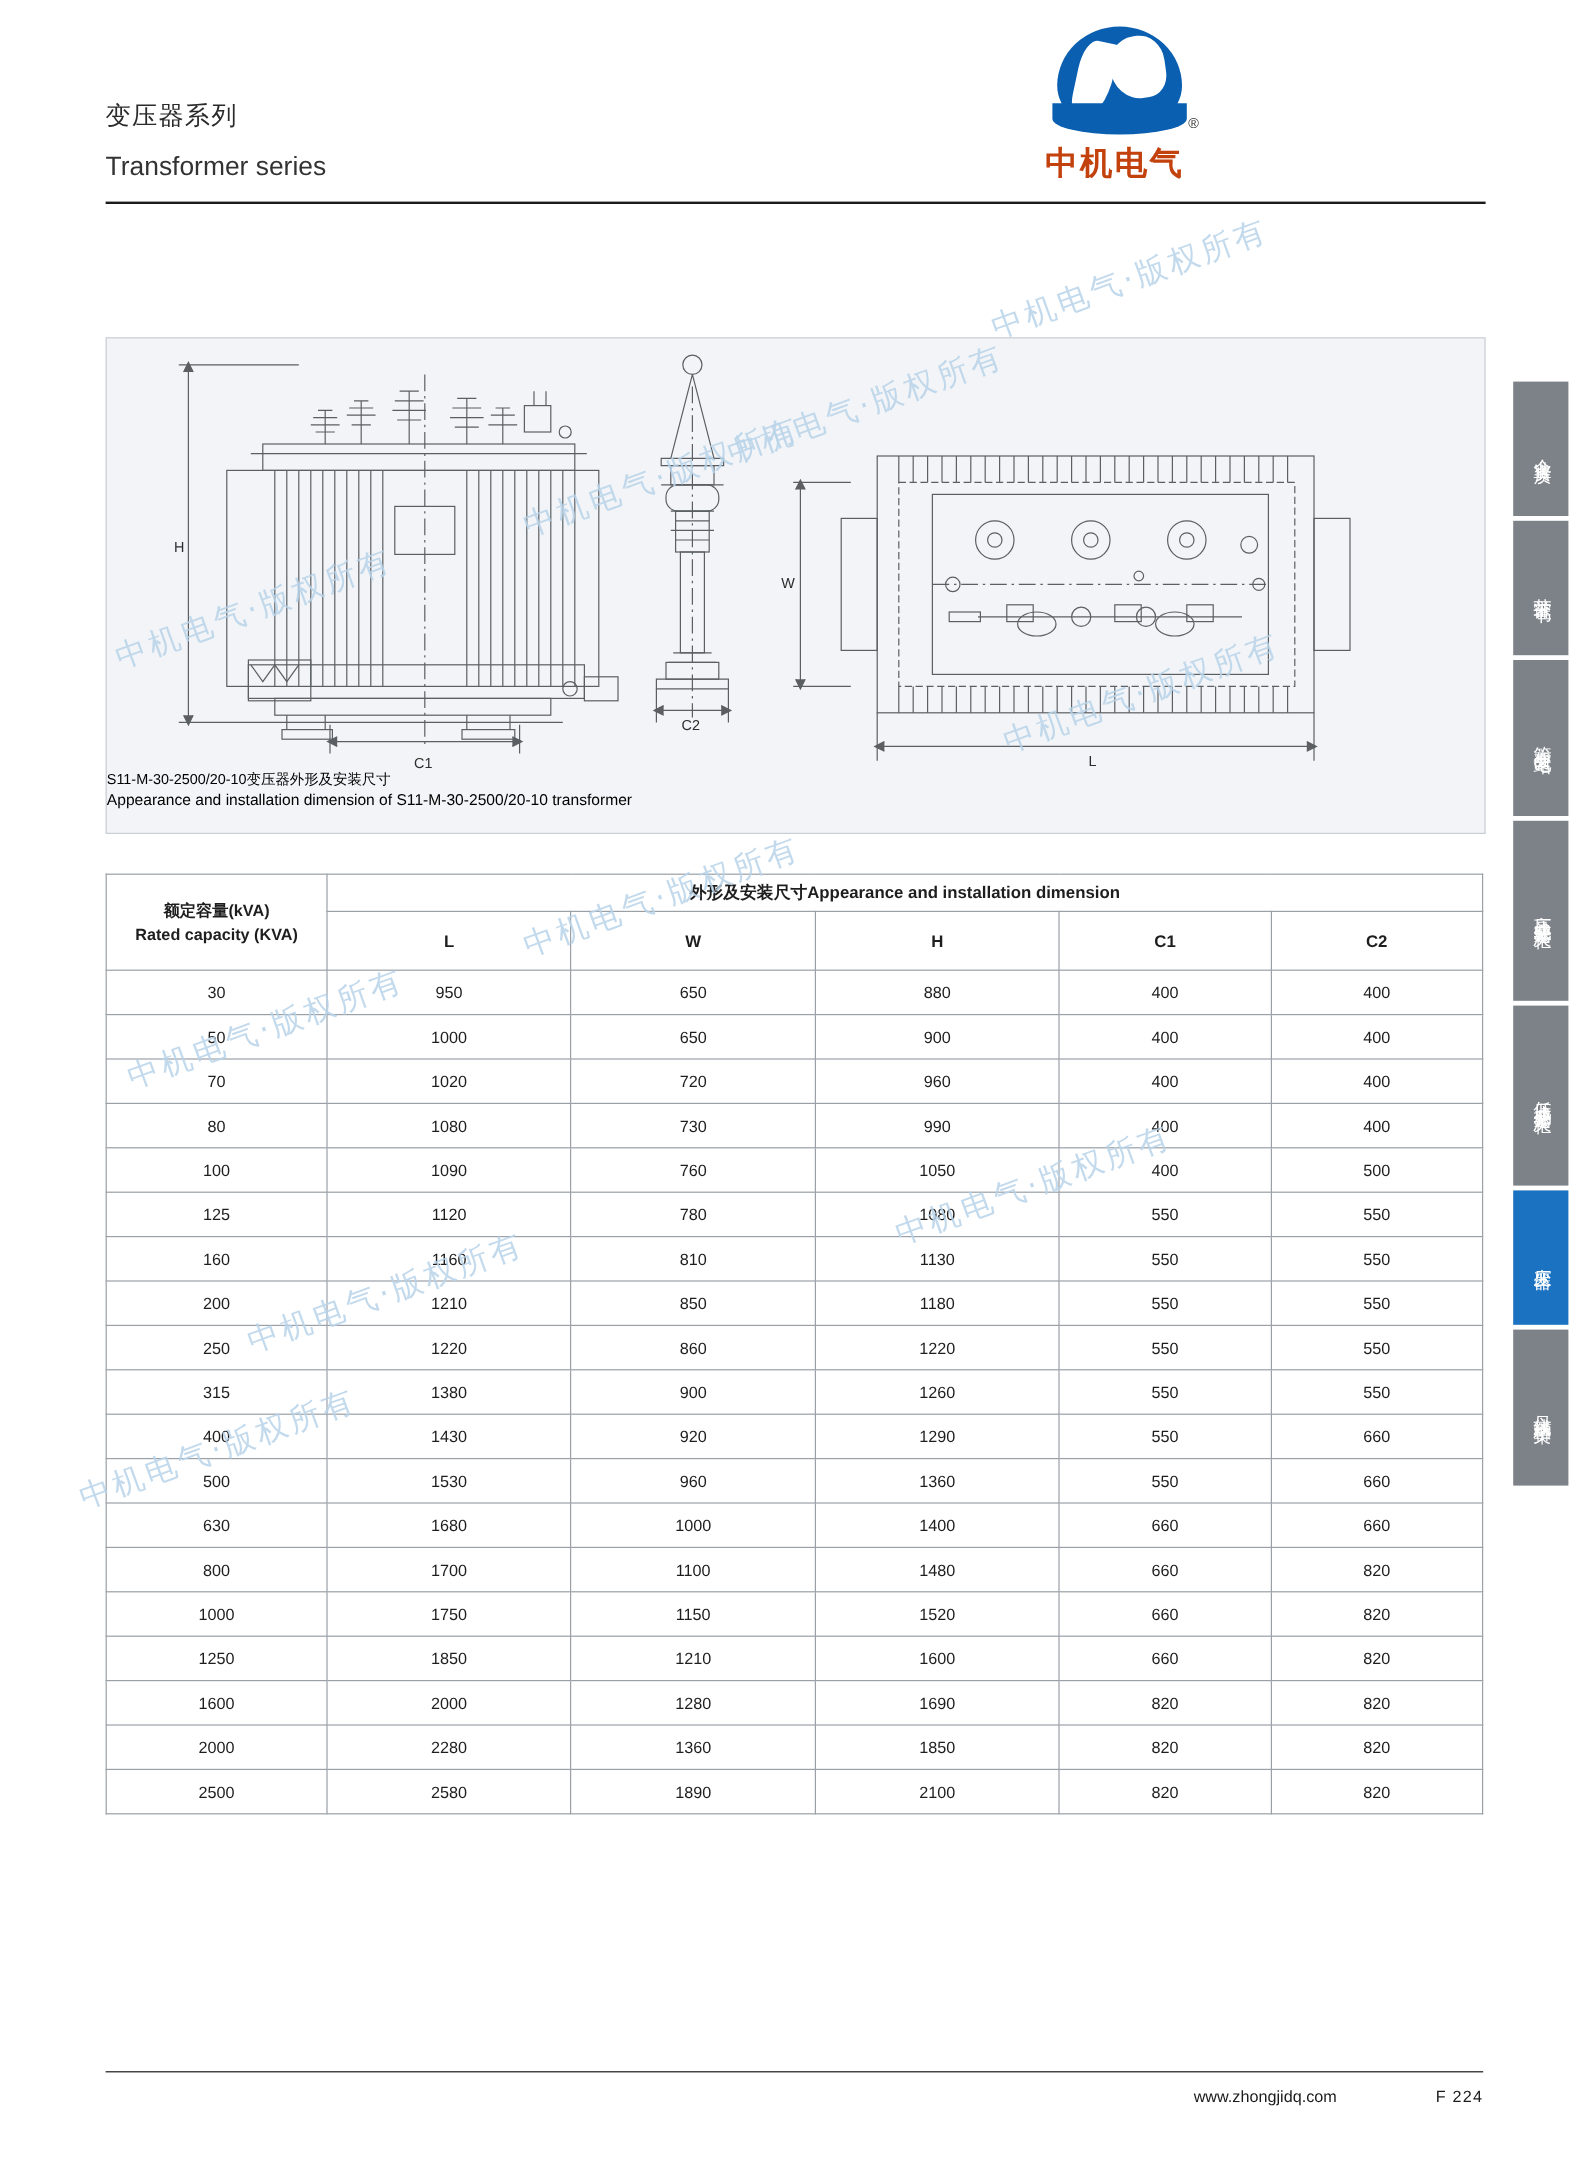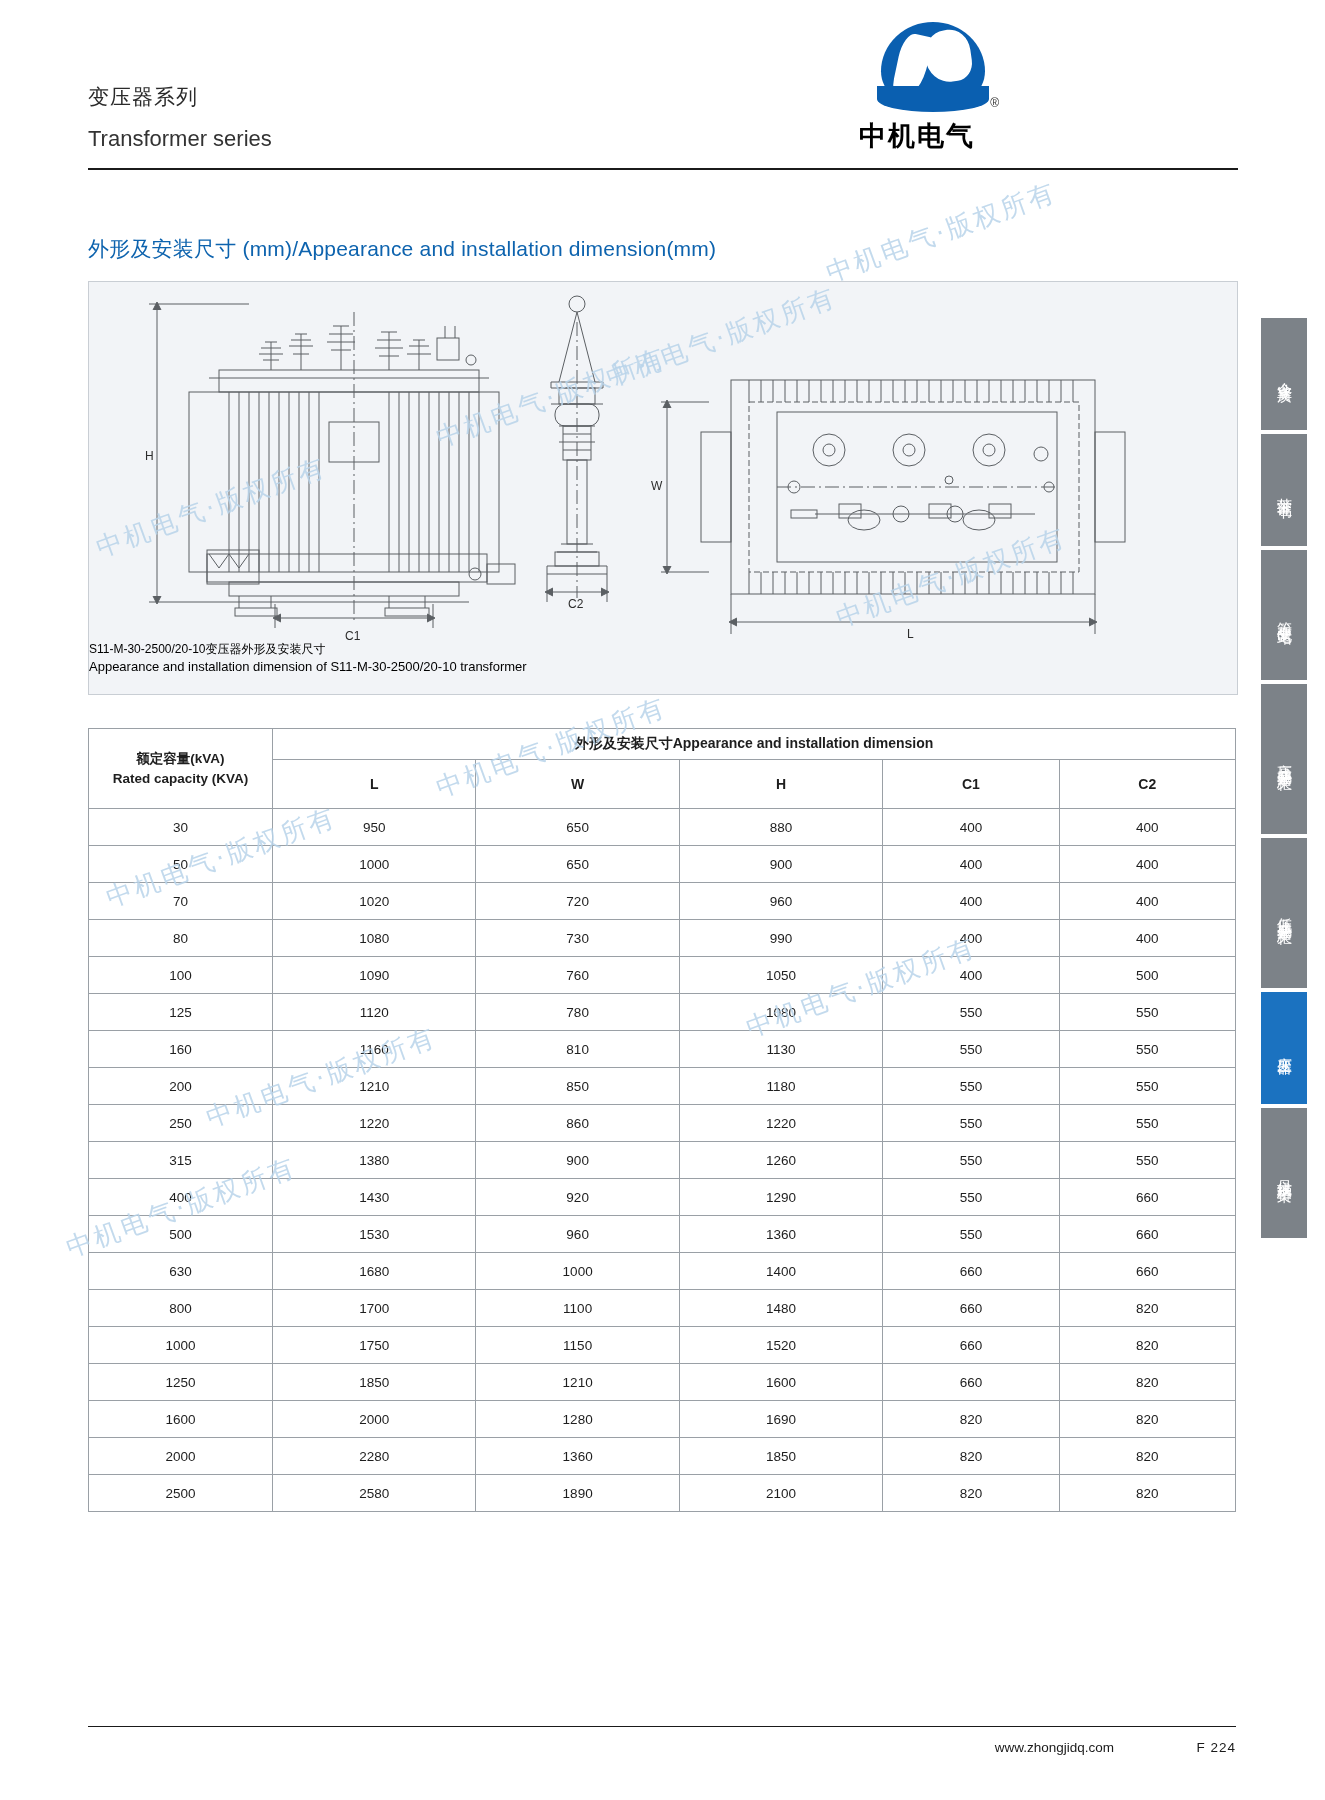--- a/index.html
+++ b/index.html
@@ -97,23 +97,24 @@
     right: 0px;
     top: 74px;
     font-size: 12px;
     color: #333;
   }
   .logo-text {
     position: absolute;
     left: 0;
     top: 96px;
     width: 140px;
+    text-align: center;
     font-size: 27px;
     font-weight: bold;
-    color: #000000;
+    color: #c2410c;
     letter-spacing: 2px;
   }
 
   
   .section-title {
     position: absolute;
     left: 88px;
     top: 235px;
     font-size: 21px;
     color: #0d63ae;
@@ -252,21 +253,20 @@
     <div class="header-rule"></div>
 
     <div class="logo">
       <div class="logo-mark"></div>
       <div class="logo-swoosh"></div>
       <div class="logo-reg">®</div>
       <div class="logo-text">中机电气</div>
     </div>
   </div>
 
-  <div class="section-title">外形及安装尺寸 (mm)/Appearance and installation dimension(mm)</div>
 
   <div class="drawing-box">
     <svg class="fig" width="1148" height="412" viewBox="0 0 1148 412">
       <g stroke="#5b5f63" fill="none" stroke-width="1">
 
         <line x1="68" y1="22" x2="68" y2="320"></line>
         <path d="M64,28 L68,20 L72,28" fill="#5b5f63"></path>
         <path d="M64,314 L68,322 L72,314" fill="#5b5f63"></path>
         <line x1="60" y1="22" x2="160" y2="22" stroke-dasharray="none"></line>
         <line x1="60" y1="320" x2="380" y2="320"></line>

